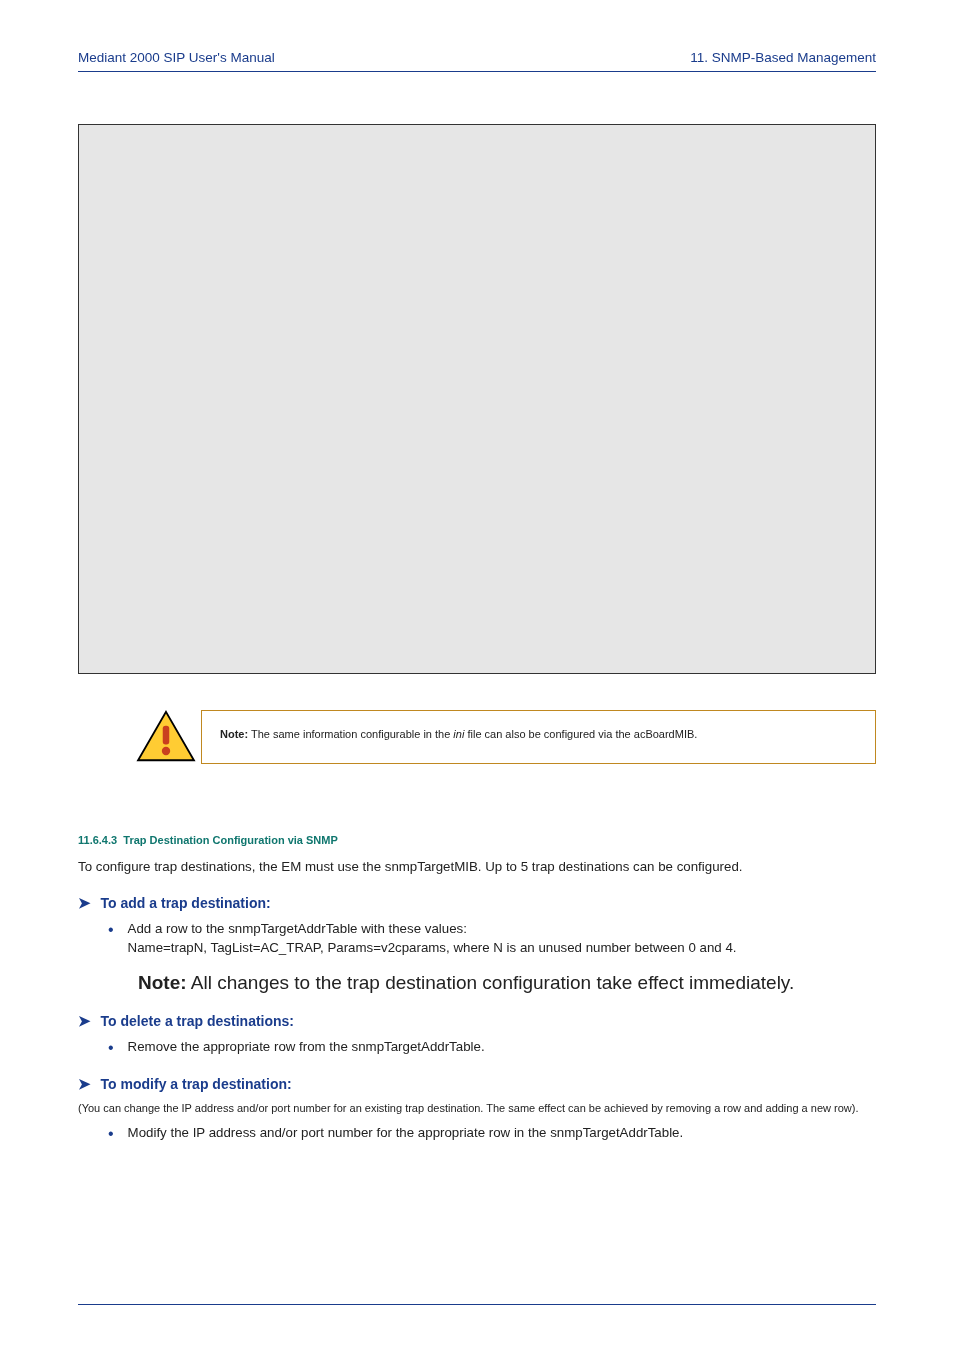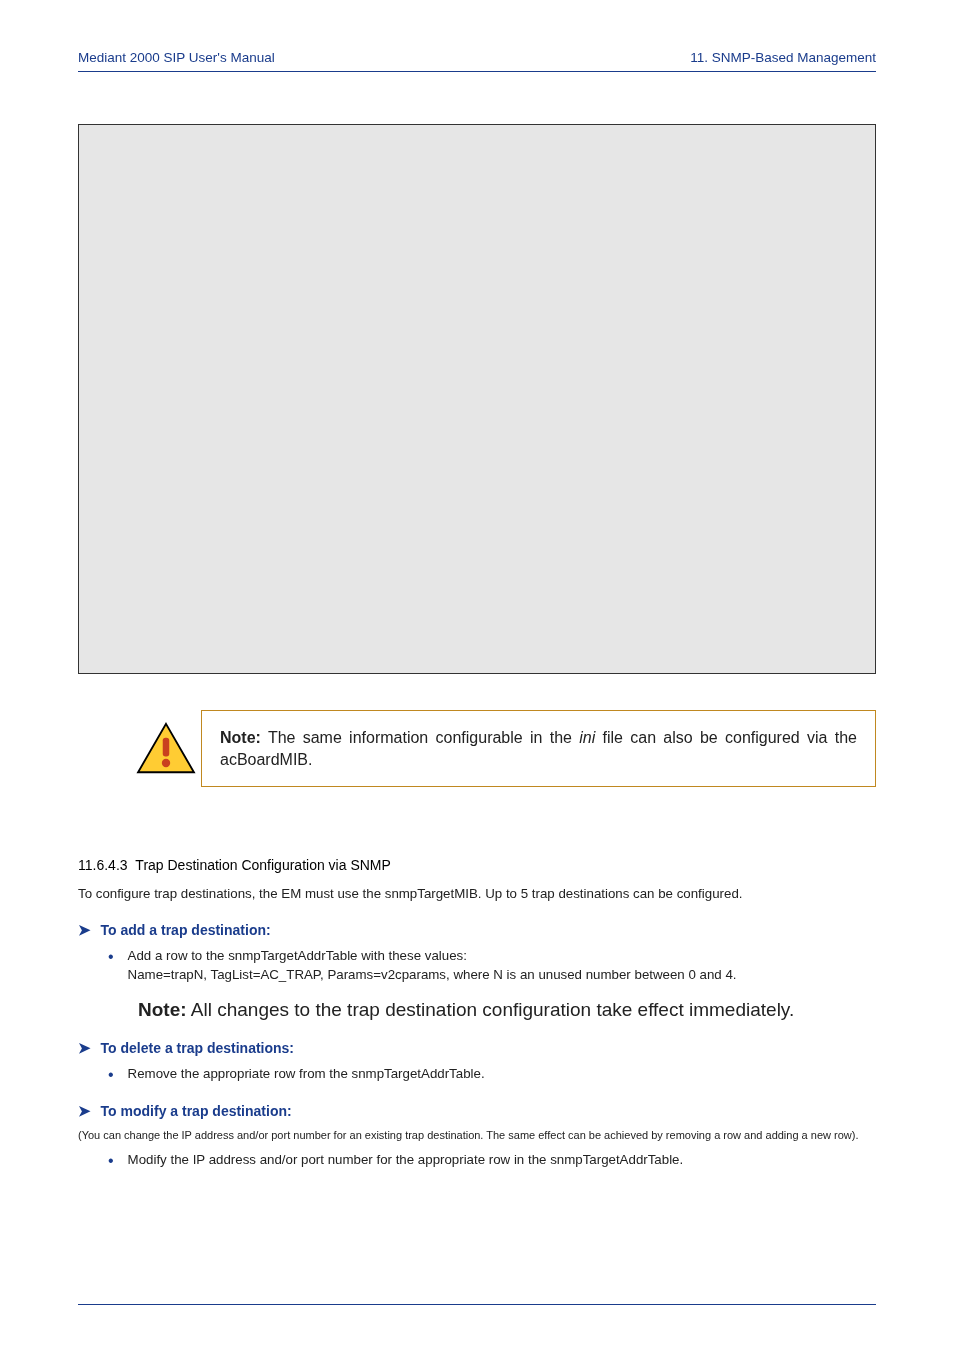--- a/index.html
+++ b/index.html
@@ -4,24 +4,24 @@
 <style>
   * { box-sizing: border-box; margin: 0; padding: 0; }
   html, body { width: 954px; height: 1351px; background: #fff; font-family: Arial, Helvetica, sans-serif; }
   .page { width: 954px; height: 1351px; position: relative; padding: 50px 78px 0 78px; }
   .header-row { display: flex; justify-content: space-between; color: #1a3c8c; font-size: 13.5px; padding-bottom: 4px; }
   .header-underline { border-bottom: 1.2px solid #1a3c8c; margin-top: 2px; }
   .gray-box { margin-top: 52px; background: #e6e6e6; border: 1.2px solid #333; height: 550px; }
   .note-row { display: flex; align-items: stretch; margin-top: 36px; margin-left: 53px; }
   .warn-icon-wrap { width: 70px; display: flex; align-items: center; justify-content: center; }
   .warn-icon { width: 60px; height: 54px; }
-  .note-box { flex: 1; border: 1.2px solid #c08820; background: #fff; padding: 16px 18px 16px 18px; font-size: 16px; color: #222; line-height: 1.35; text-align: justify; }
+  .note-box { flex: 1; border: 1.2px solid #c08820; background: #fff; padding: 16px 18px 16px 18px; font-size: 11px; color: #222; line-height: 1.35; text-align: justify; }
   .note-label { font-weight: bold; }
   .note-ini { font-style: italic; }
-  .section-heading { margin-top: 70px; margin-left: 0; color: #000000; font-weight: normal; font-size: 14px; }
+  .section-heading { margin-top: 70px; margin-left: 0; color: #0f766e; font-weight: bold; font-size: 11px; }
   .body-text { margin-top: 12px; font-size: 13.3px; color: #222; line-height: 1.35; text-align: justify; }
   .arrow-line { margin-top: 18px; display: flex; align-items: baseline; }
   .arrow { color: #1a3c8c; font-size: 15px; font-weight: bold; margin-right: 10px; }
   .arrow-label { color: #1a3c8c; font-size: 14px; font-weight: bold; }
   .bullet-block { margin-top: 8px; margin-left: 30px; }
   .bullet-row { display: flex; }
   .bullet-dot { color: #1a3c8c; font-size: 16px; line-height: 1.2; margin-right: 14px; }
   .bullet-text { font-size: 13.3px; color: #222; line-height: 1.42; }
   .bullet-note { margin-top: 14px; margin-left: 30px; font-size: 19px; color: #222; }
   .bullet-note strong { font-weight: bold; }

